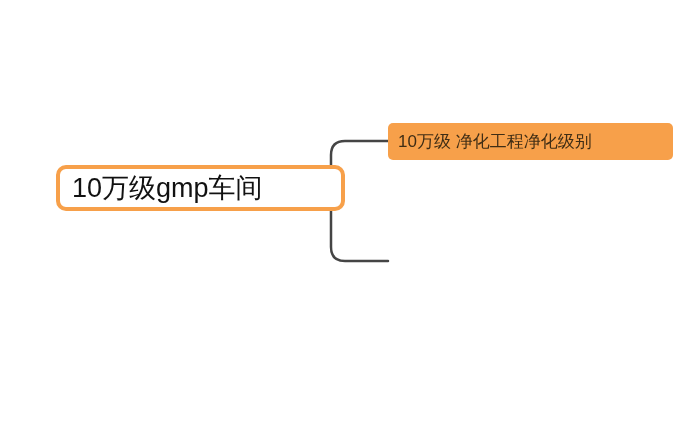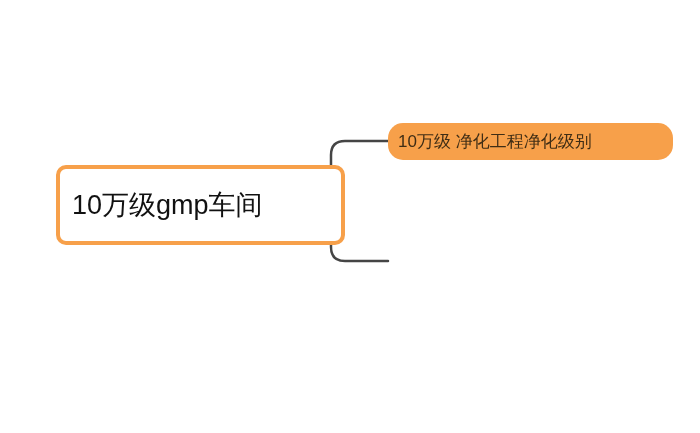--- a/index.html
+++ b/index.html
@@ -30,34 +30,34 @@
     align-items: center;
     box-sizing: border-box;
     z-index: 1;
     cursor: default;
     white-space: nowrap;
   }
   .root-node {
     left: 56px;
     top: 165px;
     width: 289px;
-    height: 80px;
+    height: 46px;
     background: #ffffff;
     border: 4px solid #f7a04a;
     border-radius: 10px;
     padding-left: 12px;
     font-size: 27px;
     color: #111111;
   }
   .child-node {
     left: 388px;
     width: 285px;
     height: 37px;
     background: #f7a04a;
-    border-radius: 15px;
+    border-radius: 5px;
     padding-left: 10px;
     font-size: 17px;
     color: #3f2d15;
   }
   .child-node.first {
     top: 123px;
   }
   .child-node.second {
     top: 243px;
   }

